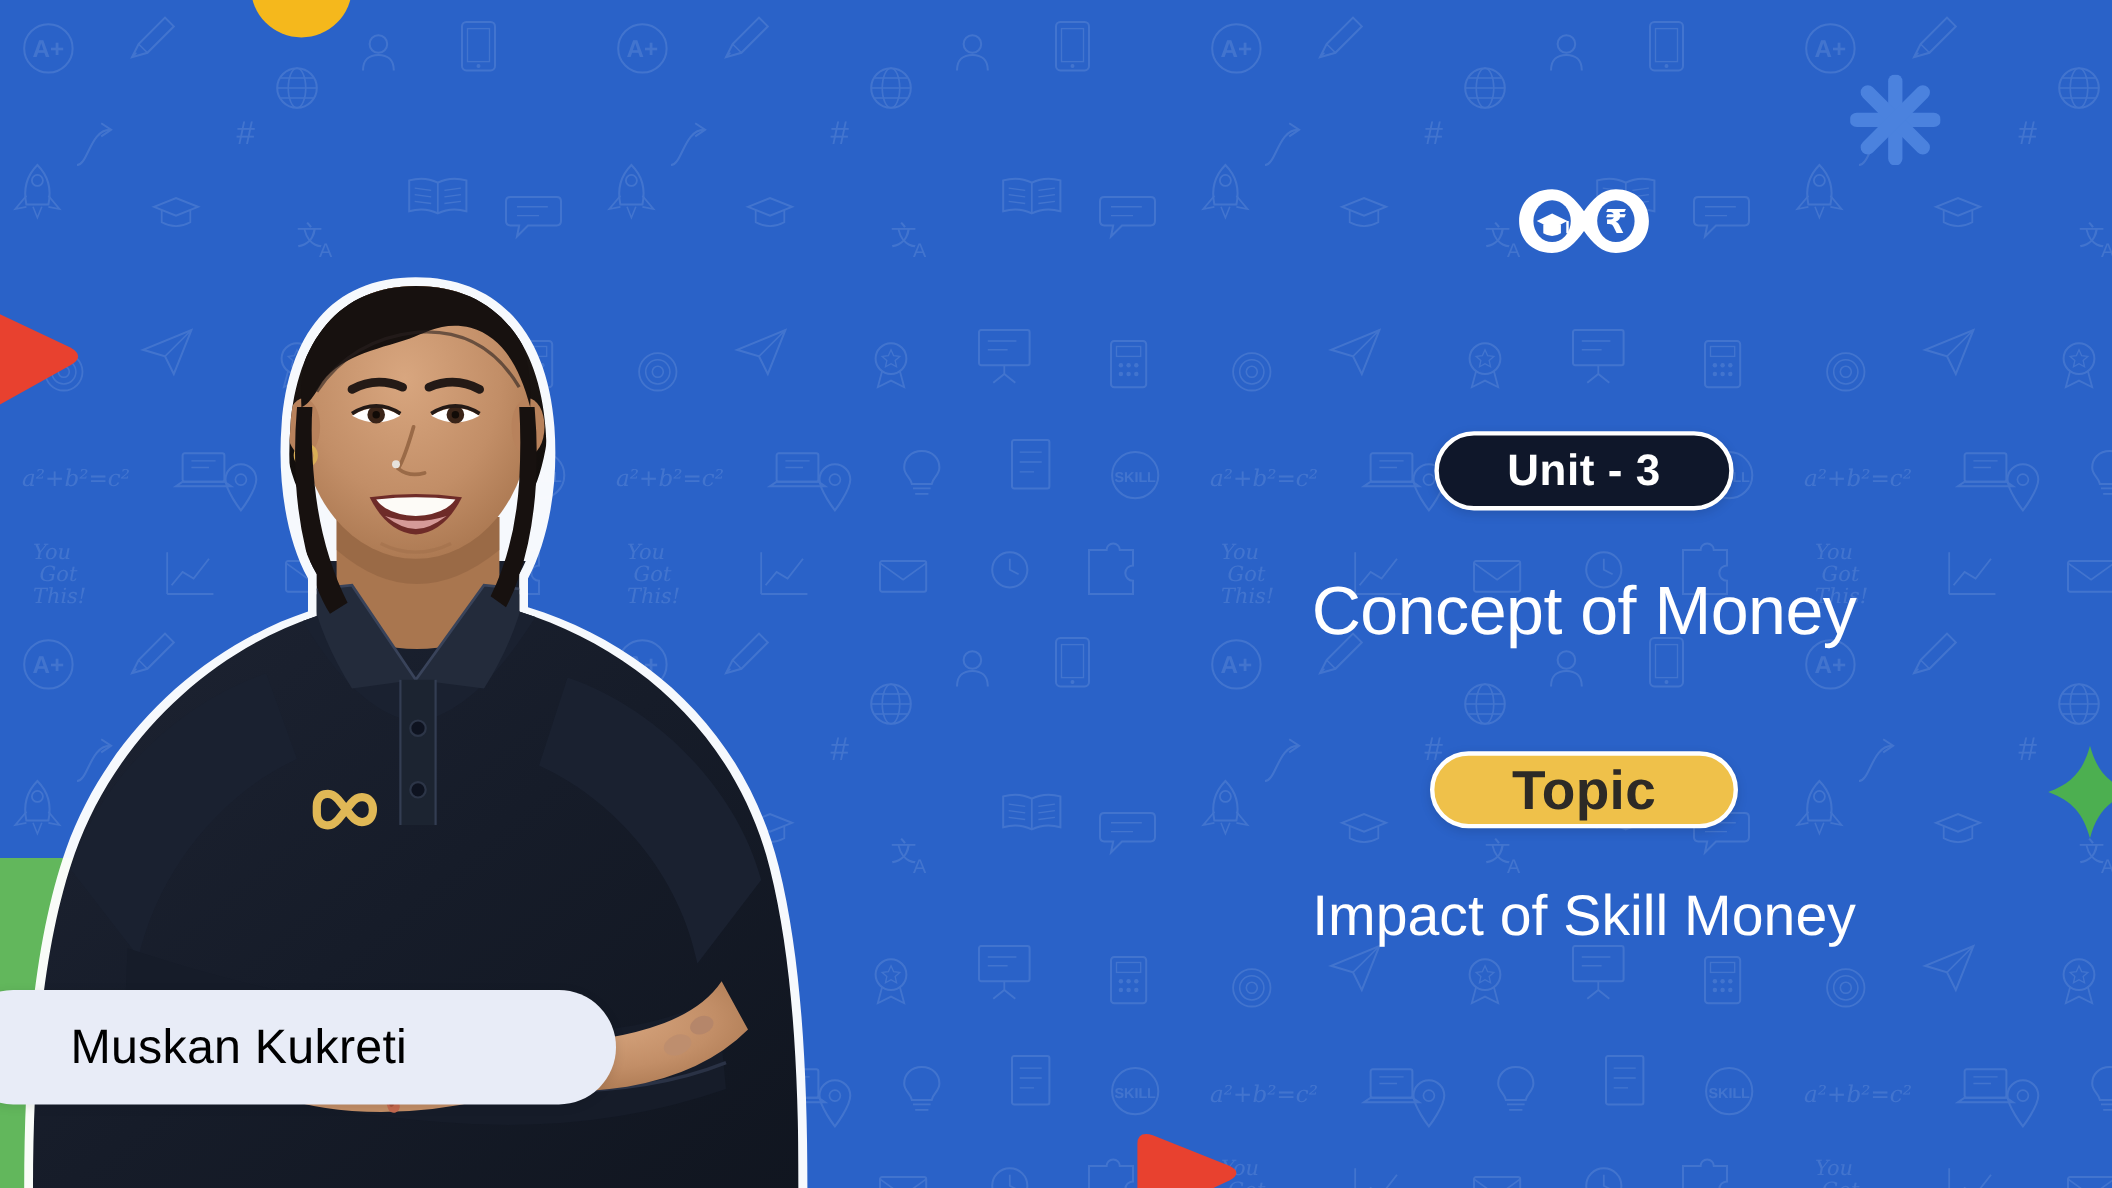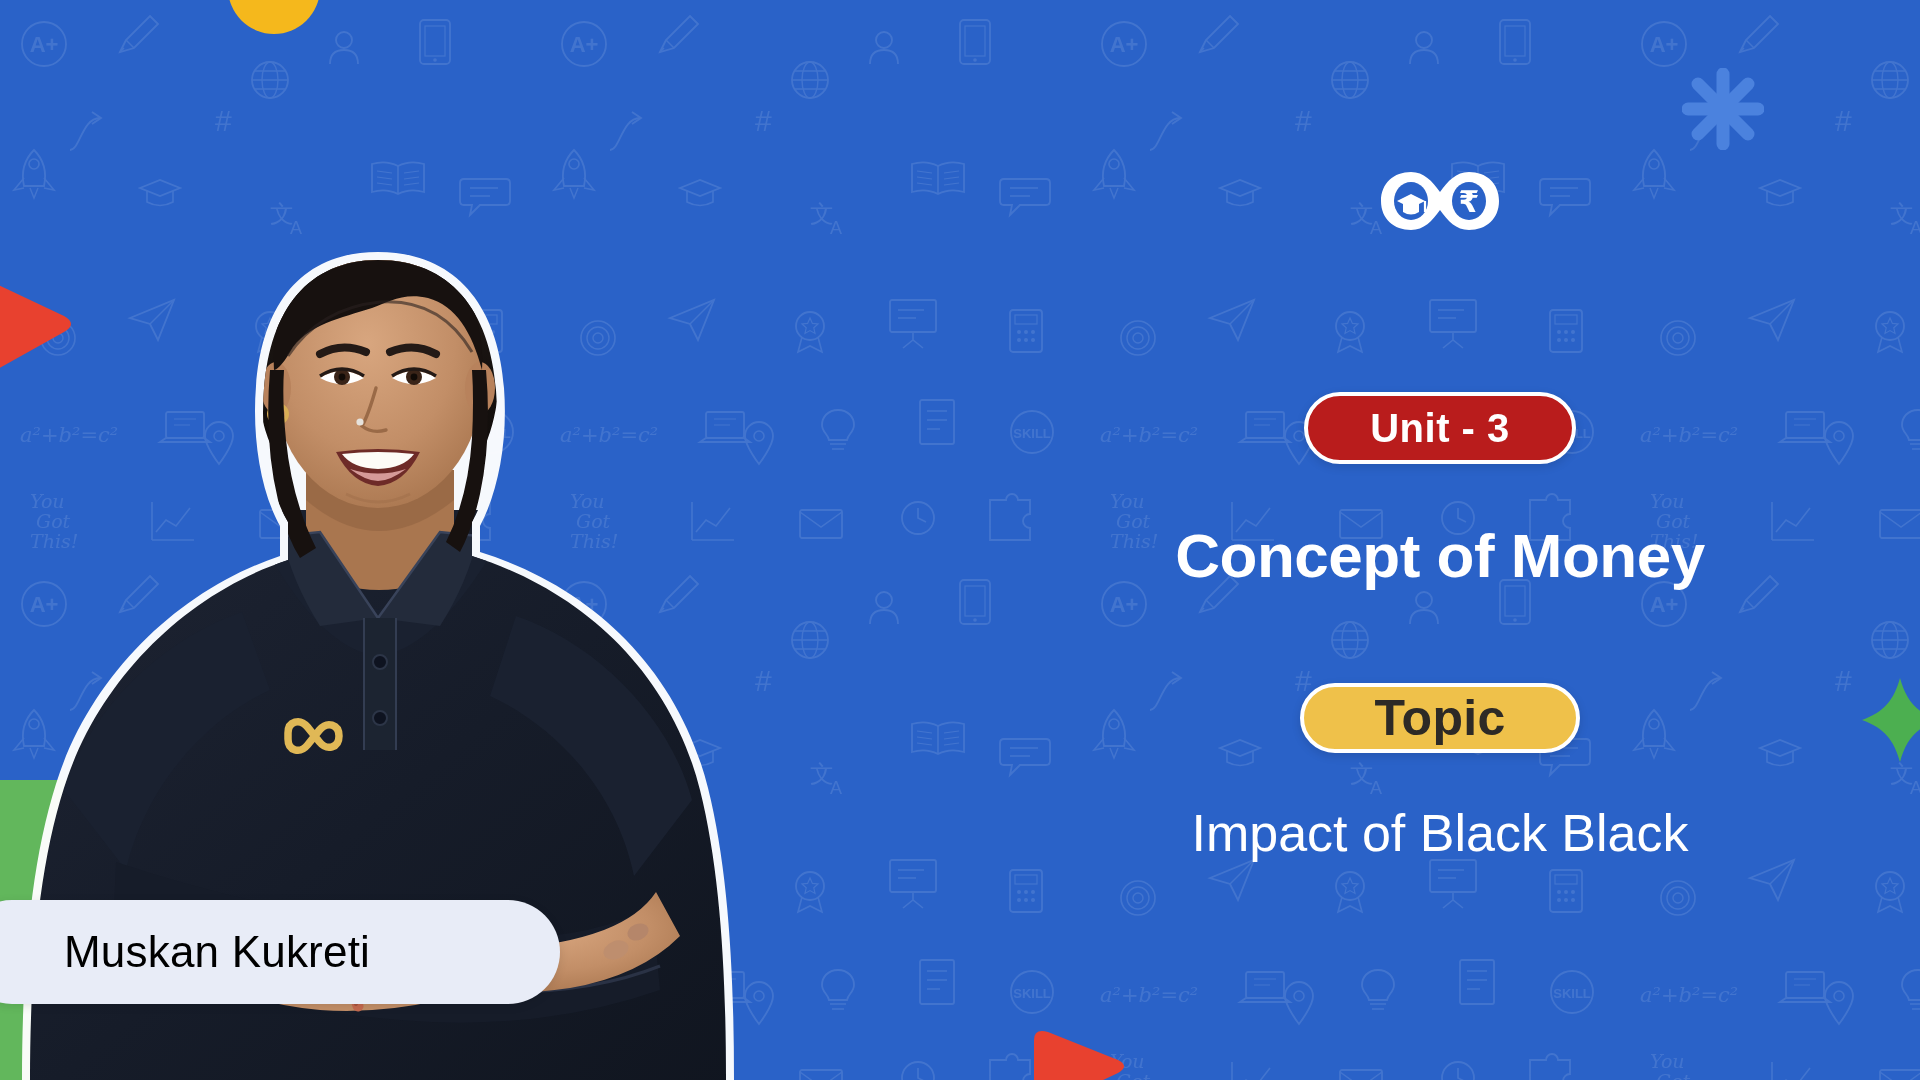--- a/index.html
+++ b/index.html
@@ -110,40 +110,40 @@
 
   .badge{
     display:inline-flex; align-items:center; justify-content:center;
     border-radius:999px;
     border:4px solid #ffffff;
     white-space:nowrap;
     box-shadow:0 3px 10px rgba(0,0,0,.13);
   }
   .badge-unit{
     margin-top:158px;
-    background:#b91c1c;
+    background:#0f172a;
     color:#ffffff;
     height:72px;
     padding:0 62px;
     font-size:40px; font-weight:700;
     letter-spacing:.5px;
   }
   .badge-topic{
     margin-top:0;
     background:#EFC14A;
     color:#2D2A26;
     height:70px;
     padding:0 70px;
     font-size:50px; font-weight:700;
     letter-spacing:.3px;
   }
 
   .title-main{
     margin-top:56px;
-    font-size:62px; font-weight:700; color:#ffffff;
+    font-size:62px; font-weight:400; color:#ffffff;
     letter-spacing:-0.5px; white-space:nowrap;
   }
   .title-sub{
     margin-top:50px;
     font-size:52px; font-weight:400; color:#ffffff;
     letter-spacing:0px; white-space:nowrap;
   }
   .spacer-topic{ height:92px; }
 </style>
 </head>
@@ -543,16 +543,16 @@
     </div>
 
     <h1 class="title-main">Concept of Money</h1>
 
     <div class="spacer-topic"></div>
 
     <div class="badge badge-topic">
       <span>Topic</span>
     </div>
 
-    <h2 class="title-sub">Impact of Black Black</h2>
+    <h2 class="title-sub">Impact of Skill Money</h2>
   </div>
 
 </div>
 
 </body></html>

